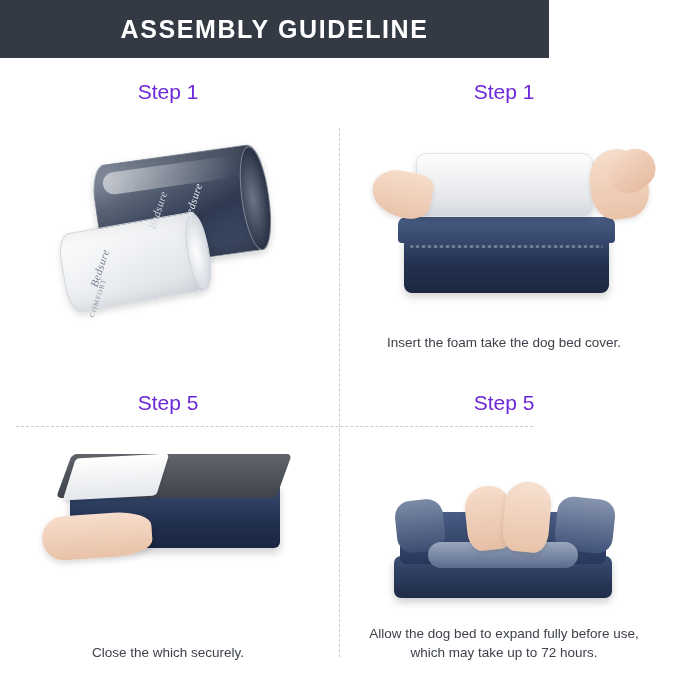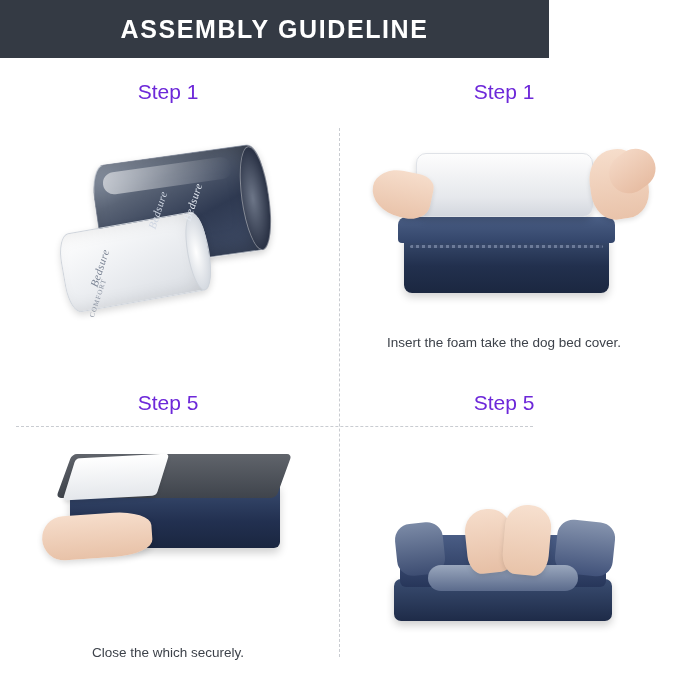--- a/index.html
+++ b/index.html
@@ -400,16 +400,17 @@
         <div class="illus">
           <div class="bed4-bottom"></div>
           <div class="bed4-body"></div>
           <div class="bolster-l"></div>
           <div class="bolster-r"></div>
           <div class="bolster-b"></div>
           <div class="hand4a"></div>
           <div class="hand4b"></div>
         </div>
       </div>
+      <div class="caption">Allow the dog bed to expand fully before use, which may take up to 72 hours.</div>
     </div>
 
   </div>
 </div>
 
 </body></html>

